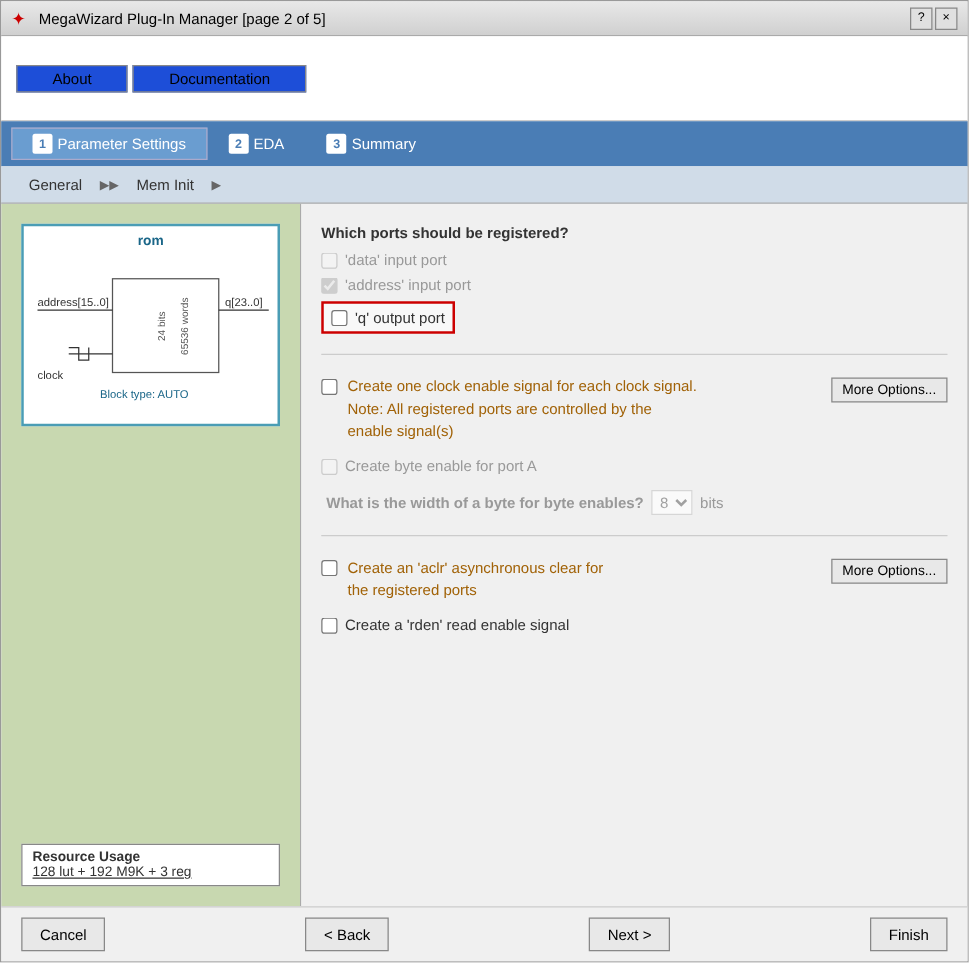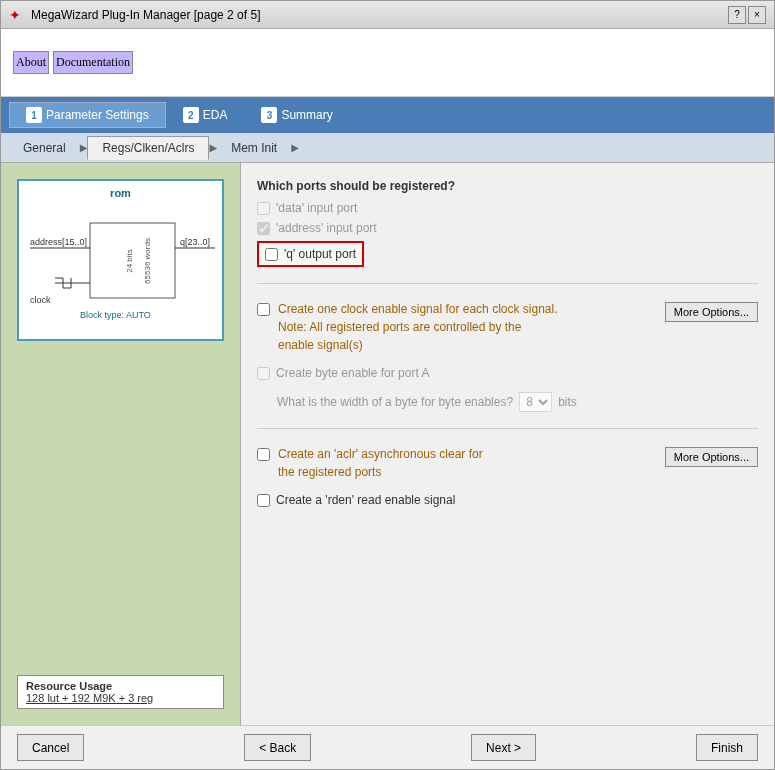--- a/index.html
+++ b/index.html
@@ -92,26 +92,25 @@
       font-weight: bold;
       color: #1a1a1a;
     }
 
     .header-buttons {
       display: flex;
       gap: 4px;
     }
 
     .header-btn {
-      padding: 3px 2px;
+      padding: 3px 28px;
       border: 1px solid #888;
-      background: #c4b5fd;
+      background: #1d4ed8;
       cursor: pointer;
       font-size: 12px;
-      font-family: Liberation Serif, serif;
     }
 
     
     .page-tabs {
       background: #4a7db5;
       display: flex;
       align-items: center;
       padding: 0 8px;
       height: 36px;
       flex-shrink: 0;
@@ -406,23 +405,20 @@
       <span class="tab-number">3</span>
       <span>Summary</span>
     </div>
   </div>
 
   <div class="sub-tabs">
     <div class="sub-tab">
       <span>General</span>
     </div>
     <span class="sub-tab-arrow">▶</span>
-    <div class="sub-tab active">
-      <span>Regs/Clken/Aclrs</span>
-    </div>
     <span class="sub-tab-arrow">▶</span>
     <div class="sub-tab">
       <span>Mem Init</span>
     </div>
     <span class="sub-tab-arrow">▶</span>
   </div>
 
   <div class="main-content">
 
     <div class="left-panel">
@@ -493,21 +489,21 @@
         </div>
         <button class="more-options-btn">More Options...</button>
       </div>
 
       <div class="byte-enable-row">
         <input type="checkbox" id="byte-enable" disabled="" style="">
         <label for="byte-enable" class="checkbox-label disabled">Create byte enable for port A</label>
       </div>
 
       <div class="byte-width-row">
-        <span style="margin-left:20px;">What is the width of a byte for byte enables?</span>
+        <span style="margin-left:4px;font-weight:bold;">What is the width of a byte for byte enables?</span>
         <select class="small-select" disabled="">
           <option>8</option>
         </select>
         <span class="bits-label">bits</span>
       </div>
 
       <div class="section-divider"></div>
 
       <div class="inline-section">
         <input type="checkbox" id="aclr" style="margin-top: 3px; flex-shrink: 0;">

